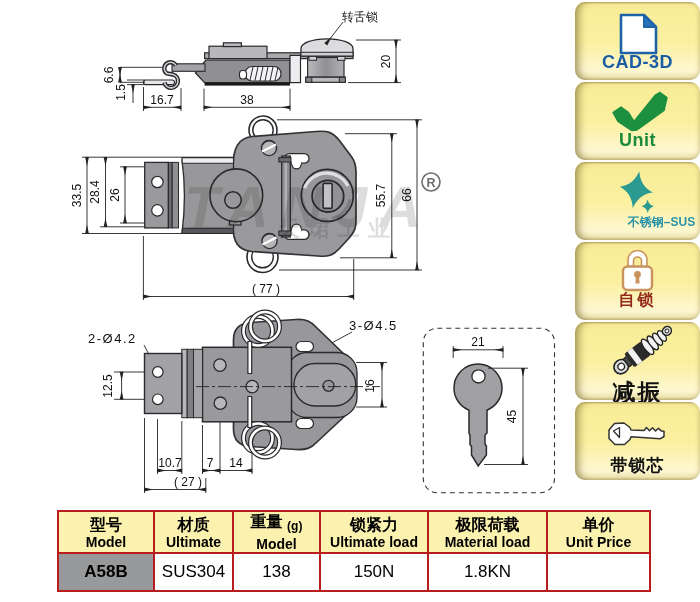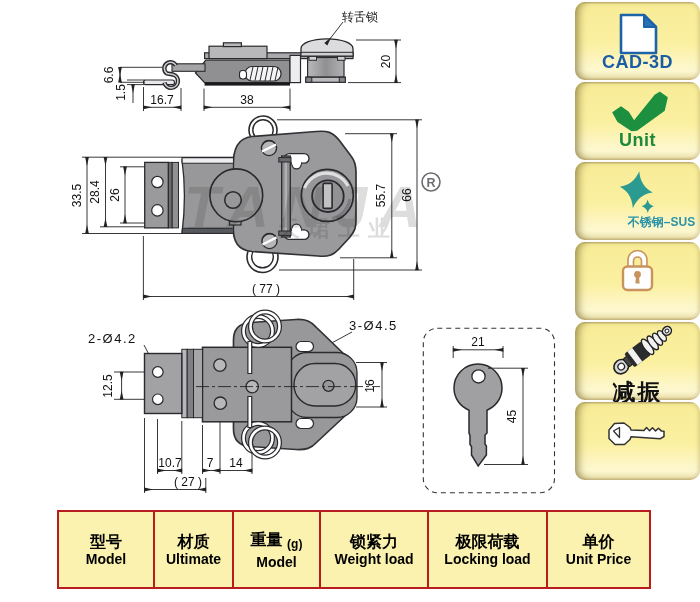--- a/index.html
+++ b/index.html
@@ -308,20 +308,21 @@
 </div>
 <div class="card" style="top:242px">
  <svg width="125" height="78">
         <g stroke="#c8935c" fill="#fff">
   <path d="M53,26 L53,18 a9.5,9.5 0 0 1 19,0 L72,26 L66.5,26 L66.5,19 a4,4 0 0 0 -8,0 L58.5,26 Z" stroke-width="1.6"></path>
   <rect x="48" y="24.5" width="29" height="23.5" rx="4.5" stroke-width="2.4"></rect>
   <circle cx="62.5" cy="32.5" r="3.4" fill="#c8935c" stroke="none"></circle>
           <path d="M61,33.5 L64,33.5 L64.6,41.5 L60.4,41.5 Z" fill="#c8935c" stroke="none"></path>
  </g>
       </svg>
+ <div class="lbl" style="top:48px;font-size:16px;color:#93291b;letter-spacing:3px;">自锁</div>
 </div>
 <div class="card" style="top:322px">
  <svg width="125" height="78">
         <g transform="translate(63,32) rotate(-37)">
   <ellipse cx="-21" cy="0" rx="7.5" ry="7" fill="#d8d8d8" stroke="#222" stroke-width="1.6"></ellipse>
           <ellipse cx="-21" cy="0" rx="3.4" ry="3.2" fill="#fff" stroke="#222" stroke-width="1.2"></ellipse>
   <rect x="-15" y="-5" width="5" height="10" rx="1.5" fill="#444" stroke="#111"></rect>
   <rect x="-11" y="-8.5" width="21" height="17" rx="2" fill="#2b2b2b"></rect>
   <rect x="-7" y="-8.5" width="6" height="17" fill="#f2f2f2"></rect>
   <g fill="#f2f2f2" stroke="#222" stroke-width="1.4">
@@ -336,20 +337,21 @@
       </svg>
  <div class="lbl" style="top:55px;font-size:23px;color:#111;letter-spacing:2px;">减振</div>
 </div>
 <div class="card" style="top:402px">
  <svg width="125" height="78">
         <g fill="#fff" stroke="#333" stroke-width="1.5" stroke-linejoin="round">
   <path d="M34,28 L39.5,21.5 L49,21 L55,25.5 L56,28 L69,28.5 L71.5,25.5 L74.5,28.7 L77.5,25.8 L80.5,28.9 L83.5,26.2 L86.5,29.1 L89,29.3 L89,34.5 L85,36.8 L56,34.8 L55,37.5 L49.5,42.5 L40,42.5 L34,36.5 Z"></path>
   <path d="M38.5,29 L44.5,25.5 L44.5,35.5 Z" fill="#fff" stroke="#333" stroke-width="1.3"></path>
  </g>
       </svg>
+ <div class="lbl" style="top:52px;font-size:17px;color:#111;letter-spacing:1px;">带锁芯</div>
 </div>
 
 <table style="position:absolute;left:57px;top:510px;width:592px;height:79px;">
 <colgroup>
         <col style="width:96px">
         <col style="width:79px">
         <col style="width:87px">
         <col style="width:108px">
         <col style="width:119px">
         <col style="width:103px">
@@ -363,26 +365,34 @@
  <th>
             <div class="cn">材质</div>
             <div class="en">Ultimate</div>
           </th>
  <th>
             <div class="cn">重量 <span style="font-size:12px;vertical-align:-3px;">(g)</span></div>
             <div class="en">Model</div>
           </th>
  <th>
             <div class="cn">锁紧力</div>
-            <div class="en">Weight load</div>
+            <div class="en">Ultimate load</div>
           </th>
  <th>
             <div class="cn">极限荷载</div>
-            <div class="en">Locking load</div>
+            <div class="en">Material load</div>
           </th>
  <th>
             <div class="cn">单价</div>
             <div class="en">Unit Price</div>
           </th>
+</tr>
+<tr style="height:38px;font-size:17px;">
+ <td style="background:#98999b;font-weight:bold;">A58B</td>
+ <td>SUS304</td>
+          <td>138</td>
+          <td>150N</td>
+          <td>1.8KN</td>
+          <td></td>
 </tr>
 </tbody>
     </table>
 </div>
 
 </body></html>

